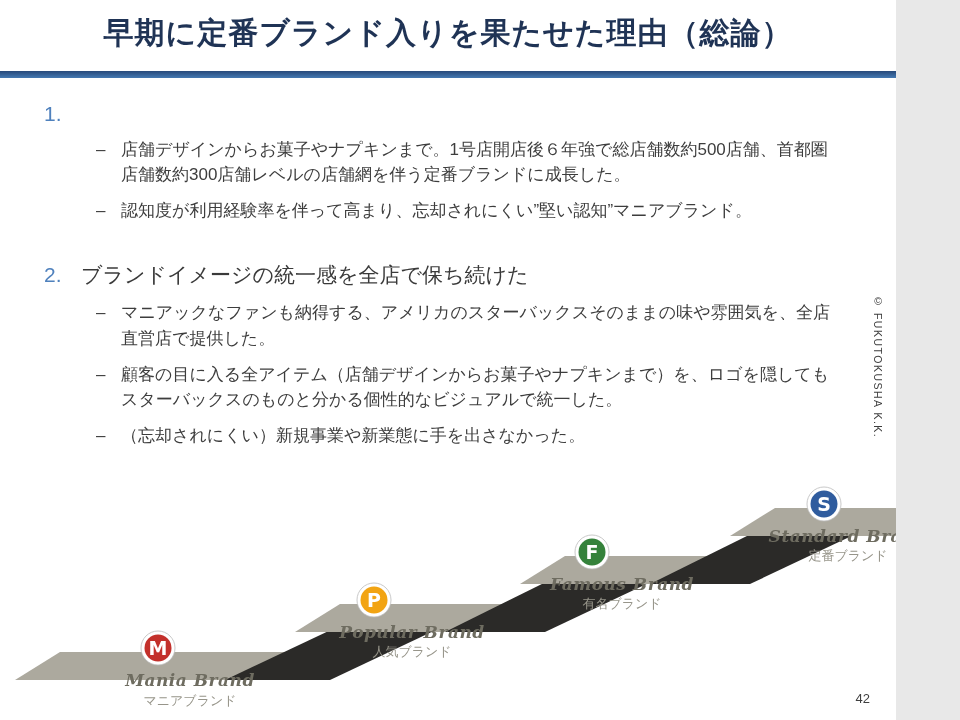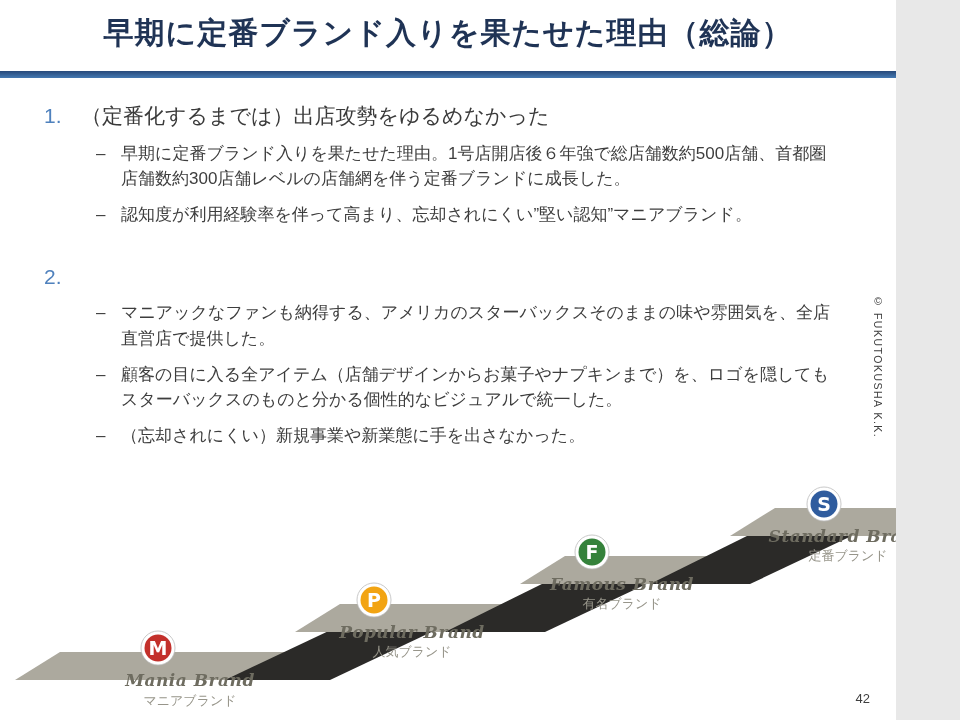--- a/index.html
+++ b/index.html
@@ -65,37 +65,37 @@
 <div class="slide">
 
   <h1 class="slide-title">早期に定番ブランド入りを果たせた理由（総論）</h1>
   <div class="divider"></div>
 
   <div class="content">
 
     <section class="item">
       <div class="item-head">
         <span class="item-num">1.</span>
-        <span class="item-heading">（定番化するまでは）出店攻勢をゆるめなかった</span>
       </div>
       <div class="item-bullets">
         <div class="bullet">
           <span class="bullet-dash">–</span>
-          <span class="bullet-text">早期に定番ブランド入りを果たせた理由。1号店開店後６年強で総店舗数約500店舗、首都圏店舗数約300店舗レベルの店舗網を伴う定番ブランドに成長した。</span>
+          <span class="bullet-text">店舗デザインからお菓子やナプキンまで。1号店開店後６年強で総店舗数約500店舗、首都圏店舗数約300店舗レベルの店舗網を伴う定番ブランドに成長した。</span>
         </div>
         <div class="bullet">
           <span class="bullet-dash">–</span>
           <span class="bullet-text">認知度が利用経験率を伴って高まり、忘却されにくい”堅い認知”マニアブランド。</span>
         </div>
       </div>
     </section>
 
     <section class="item">
       <div class="item-head">
         <span class="item-num">2.</span>
+        <span class="item-heading">ブランドイメージの統一感を全店で保ち続けた</span>
       </div>
       <div class="item-bullets">
         <div class="bullet">
           <span class="bullet-dash">–</span>
           <span class="bullet-text">マニアックなファンも納得する、アメリカのスターバックスそのままの味や雰囲気を、全店直営店で提供した。</span>
         </div>
         <div class="bullet">
           <span class="bullet-dash">–</span>
           <span class="bullet-text">顧客の目に入る全アイテム（店舗デザインからお菓子やナプキンまで）を、ロゴを隠してもスターバックスのものと分かる個性的なビジュアルで統一した。</span>
         </div>

